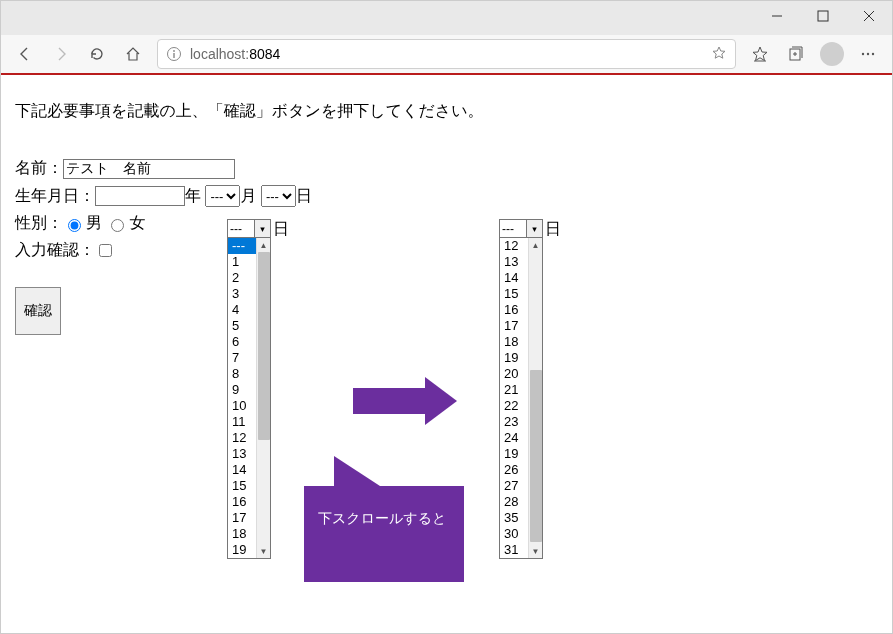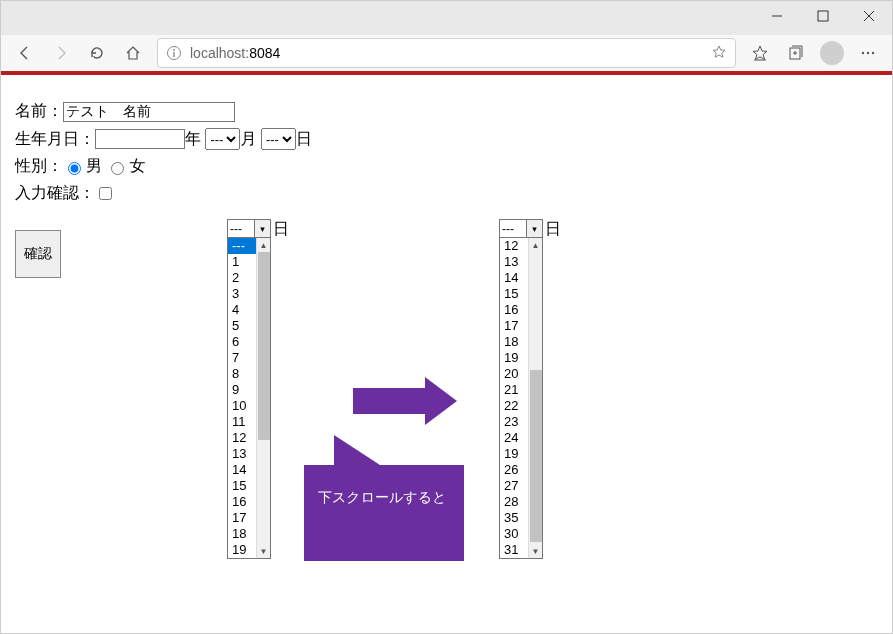--- a/index.html
+++ b/index.html
@@ -7,21 +7,21 @@
   .window { width: 893px; height: 634px; background: #fff; border: 1px solid #ccc; position: relative; overflow: hidden; }
   .titlebar { height: 34px; background: #e9e9e9; display: flex; align-items: flex-start; position: relative; }
   .tabs { display: flex; height: 34px; align-items: flex-end; padding-left: 6px; }
   .tab { height: 30px; background: #f4f4f4; border: 1px solid #c6c6c6; border-bottom: none; display: flex; align-items: center; padding: 0 8px; min-width: 210px; border-radius: 2px 2px 0 0; font-size: 12px; }
   .tab .favicon { width: 16px; height: 16px; margin-right: 8px; display: inline-flex; align-items: center; justify-content: center; }
   .tab .title { flex: 1; }
   .tab .close { width: 16px; text-align: center; color: #555; }
   .newtab { width: 30px; height: 30px; display: flex; align-items: center; justify-content: center; color: #555; font-size: 16px; }
   .win-controls { position: absolute; right: 0; top: 0; display: flex; }
   .win-btn { width: 46px; height: 30px; display: flex; align-items: center; justify-content: center; color: #333; }
-  .toolbar { height: 40px; background: #f7f7f7; border-bottom: 4px solid #b91c1c; display: flex; align-items: center; padding: 0 8px; gap: 4px; }
+  .toolbar { height: 40px; background: #f7f7f7; border-bottom: 2px solid #b91c1c; display: flex; align-items: center; padding: 0 8px; gap: 4px; }
   .tbtn { width: 32px; height: 32px; display: flex; align-items: center; justify-content: center; color: #555; }
   .tbtn.disabled { color: #bbb; }
   .addr { flex: 1; height: 30px; border: 1px solid #d0d0d0; border-radius: 4px; background: #fff; display: flex; align-items: center; padding: 0 8px; gap: 8px; margin: 0 4px; }
   .addr .info { color: #888; display: inline-flex; align-items: center; justify-content: center; }
   .addr-text { font-size: 14px; color: #333; }
   .addr-text .host { color: #6a6a6a; }
   .addr-text .port { color: #000; }
   .star { margin-left: auto; color: #888; }
   .avatar { width: 24px; height: 24px; border-radius: 50%; background: #cfcfcf; display: inline-block; }
   .page { position: relative; width: 100%; height: calc(100% - 74px); background: #fff; padding: 26px 14px; font-size: 16px; }
@@ -44,21 +44,21 @@
   .dd-items .sel { background: #0078d7; color: #fff; }
   .dd-scroll { position: absolute; right: 0; top: 0; width: 14px; height: 100%; background: #f0f0f0; border-left: 1px solid #dcdcdc; display: flex; flex-direction: column; }
   .dd-scroll .arrow { height: 14px; display: flex; align-items: center; justify-content: center; font-size: 8px; color: #555; }
   .dd-scroll .track { flex: 1; position: relative; }
   .dd-scroll .thumb { position: absolute; left: 1px; width: 12px; background: #c2c2c2; border-radius: 1px; }
   .day-label { position: absolute; font-size: 16px; }
   
   .big-arrow { position: absolute; left: 352px; top: 302px; }
   .big-arrow .shaft { width: 72px; height: 26px; background: #6B2E9E; position: absolute; left: 0; top: 11px; }
   .big-arrow .head { width: 0; height: 0; border-top: 24px solid transparent; border-bottom: 24px solid transparent; border-left: 32px solid #6B2E9E; position: absolute; left: 72px; top: 0; }
-  .callout { position: absolute; left: 303px; top: 390px; width: 160px; height: 96px; background: #6B2E9E; color: #fff; font-size: 14px; padding: 20px 14px; line-height: 1.8; }
+  .callout { position: absolute; left: 303px; top: 411px; width: 160px; height: 96px; background: #6B2E9E; color: #fff; font-size: 14px; padding: 20px 14px; line-height: 1.8; }
   .callout .tail { position: absolute; top: -30px; left: 30px; width: 0; height: 0; border-left: 0 solid transparent; border-right: 46px solid transparent; border-bottom: 30px solid #6B2E9E; }
 </style>
 </head>
 <body>
 
 <div class="window">
 
   <div class="titlebar">
     <div class="win-controls">
       <div class="win-btn">
@@ -139,20 +139,21 @@
     <div class="tbtn">
       <svg width="18" height="18" viewBox="0 0 18 18">
           <circle cx="4" cy="9" r="1.2" fill="#555"></circle>
           <circle cx="9" cy="9" r="1.2" fill="#555"></circle>
           <circle cx="14" cy="9" r="1.2" fill="#555"></circle>
         </svg>
     </div>
   </div>
 
   <div class="page">
+    <div class="instr">下記必要事項を記載の上、「確認」ボタンを押下してください。</div>
 
     <div class="form-row">
       <label>名前：</label>
       <input type="text" class="name" value="テスト　名前" style="">
     </div>
 
     <div class="form-row">
       <label>生年月日：</label>
       <input type="text" class="year" value="" style="">
       <span>年</span>&nbsp;

